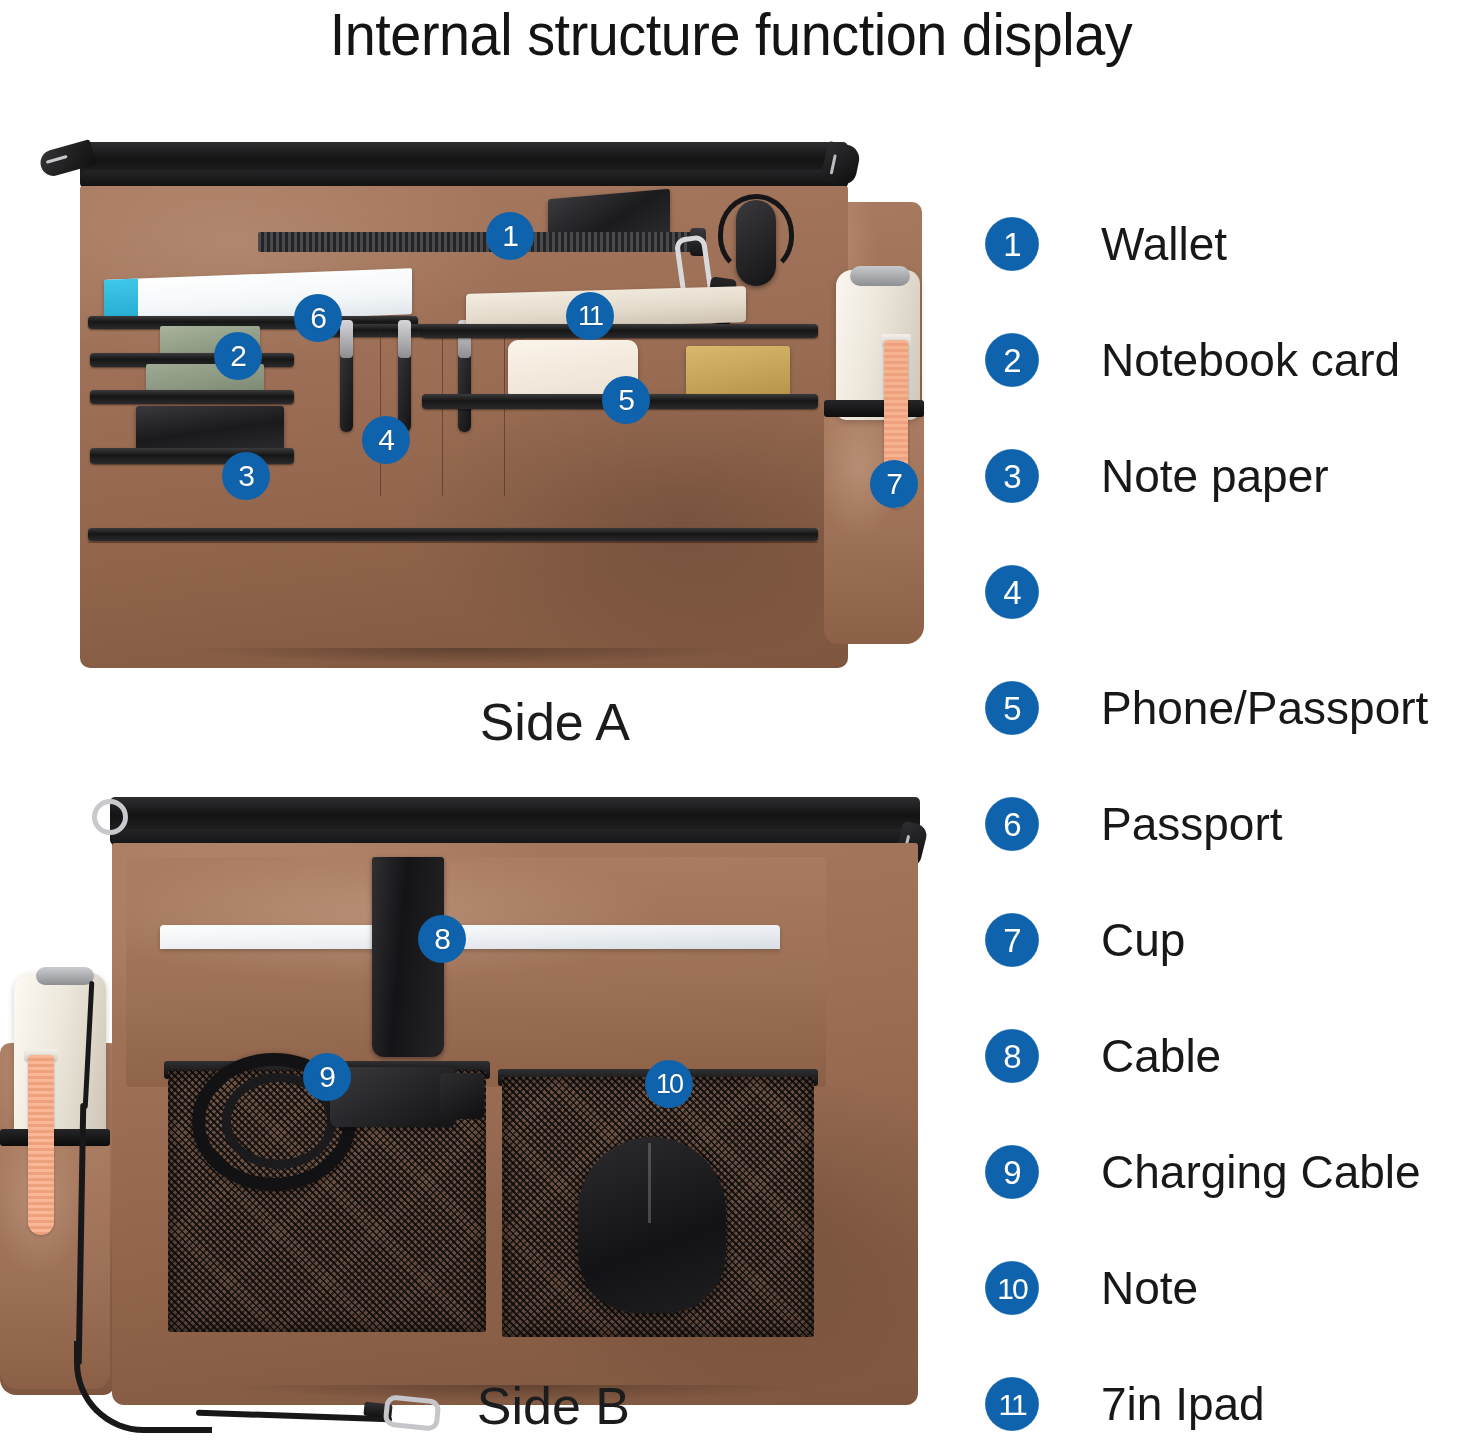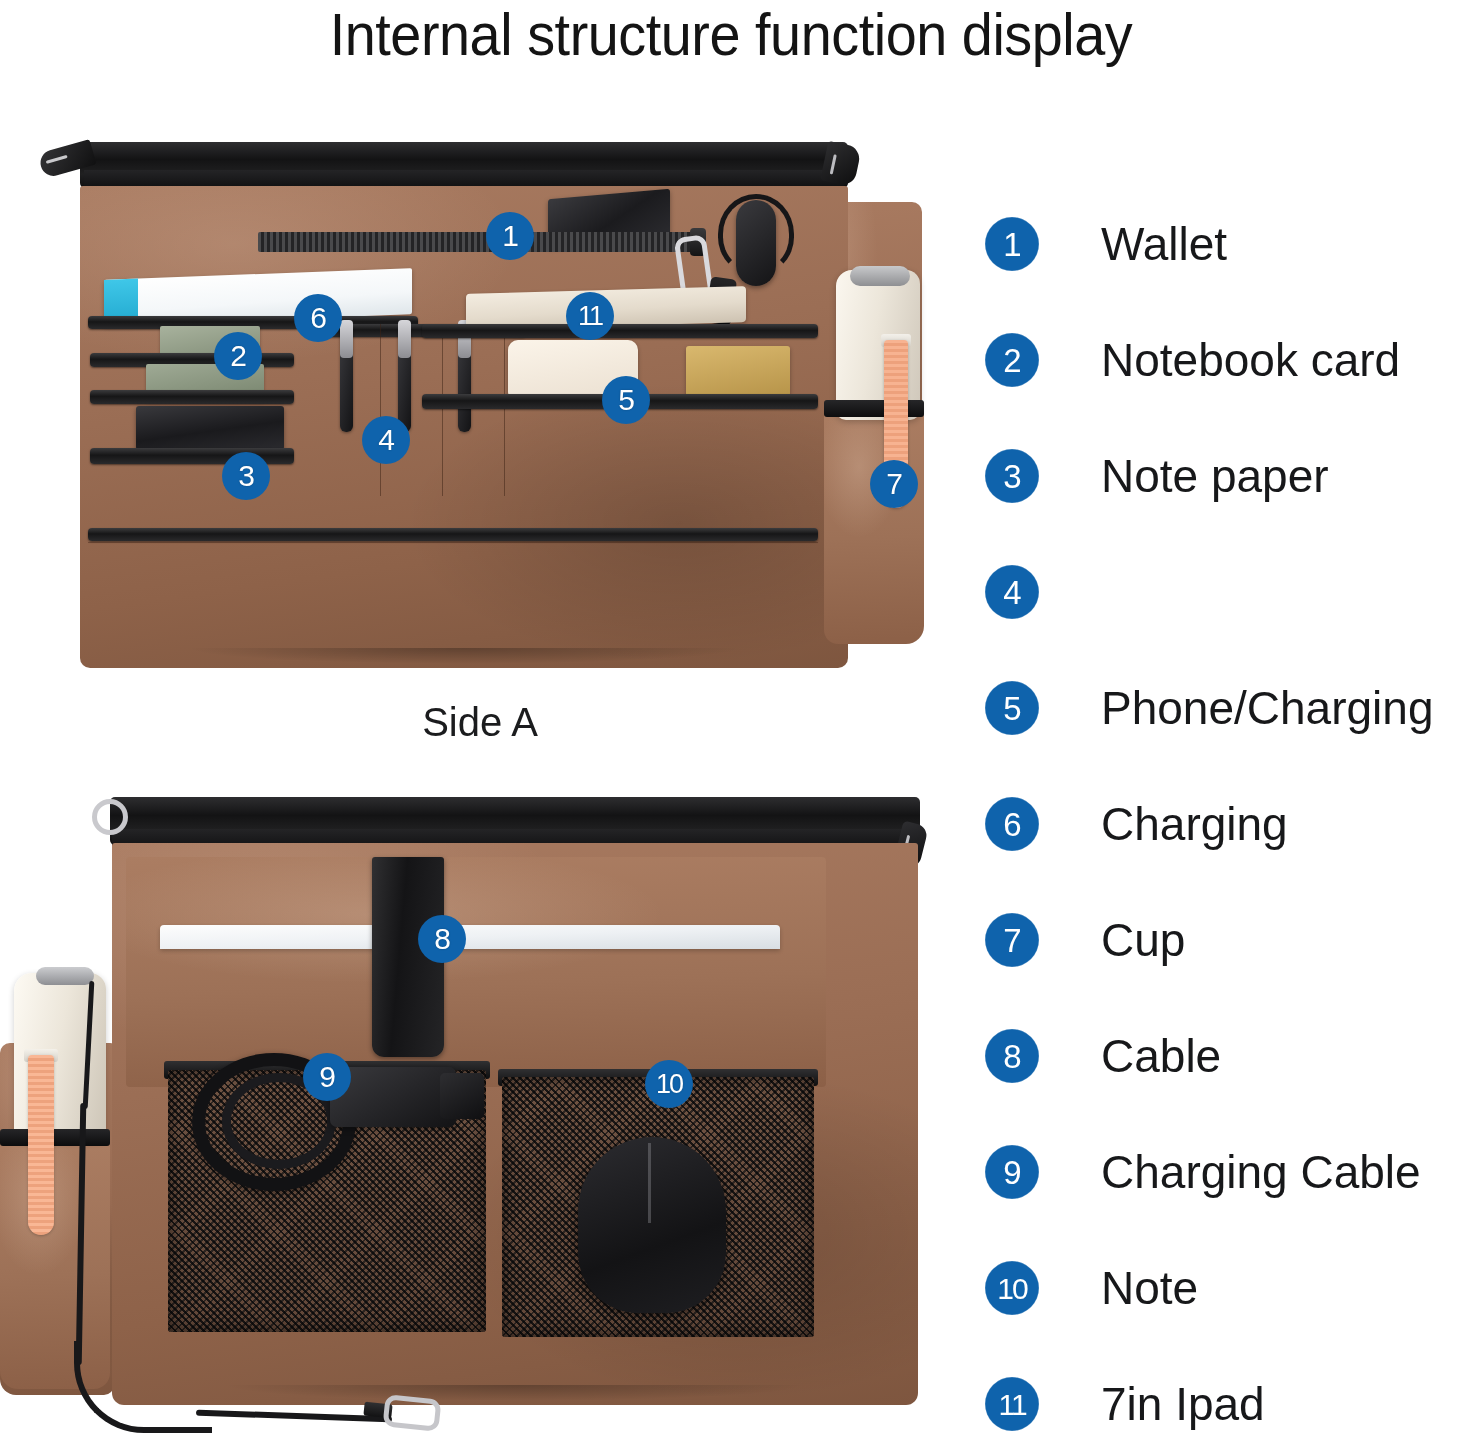--- a/index.html
+++ b/index.html
@@ -83,22 +83,22 @@
   .marker{
     position:absolute;width:48px;height:48px;border-radius:50%;
     background:#0f63ac;color:#fff;
     display:flex;align-items:center;justify-content:center;
     font-size:30px;line-height:30px;font-family:"Liberation Sans",sans-serif;
     letter-spacing:-1px;z-index:40;
     text-shadow:0 0 2px rgba(0,0,0,.25);
   }
   .marker.two-digit{font-size:27px;letter-spacing:-2px;}
   .sidecap{
-    position:absolute;text-align:center;
-    font-size:40px;line-height:44px;color:#1b1c1e;
+    position:absolute;text-align:right;
+    font-size:52px;line-height:44px;color:#1b1c1e;
   }
 
   
   #sideA{left:18px;top:128px;width:912px;height:560px;}
   
   #sideA .topband{left:62px;top:14px;width:768px;height:46px;}
   #sideA .topband2{left:66px;top:42px;width:760px;height:22px;
      background:linear-gradient(180deg,#242426,#0c0c0d);border-radius:0 0 4px 4px;position:absolute;}
   #sideA .pullL{position:absolute;left:22px;top:18px;width:54px;height:26px;
      background:linear-gradient(135deg,#343436,#101011);border-radius:13px 3px 3px 13px;transform:rotate(-16deg);}
@@ -354,44 +354,45 @@
     <div class="strapCurve"></div>
     <div class="strapRun"></div>
     <div class="hookbase"></div>
     <div class="hook"></div>
 
     <div class="marker" style="left:418px;top:130px">8</div>
     <div class="marker" style="left:303px;top:268px">9</div>
     <div class="marker two-digit" style="left:645px;top:275px">10</div>
   </div>
 
+  <div class="sidecap" style="left:330px;top:1384px;width:300px">Side B</div>
 
   <div class="legend">
     <div class="legend-row" style="top:0px">
       <div class="badge">1</div>
       <div class="legend-label">Wallet</div>
     </div>
     <div class="legend-row" style="top:116px">
       <div class="badge">2</div>
       <div class="legend-label">Notebook card</div>
     </div>
     <div class="legend-row" style="top:232px">
       <div class="badge">3</div>
       <div class="legend-label">Note paper</div>
     </div>
     <div class="legend-row" style="top:348px">
       <div class="badge">4</div>
     </div>
     <div class="legend-row" style="top:464px">
       <div class="badge">5</div>
-      <div class="legend-label">Phone/Charging</div>
+      <div class="legend-label">Phone/Passport</div>
     </div>
     <div class="legend-row" style="top:580px">
       <div class="badge">6</div>
-      <div class="legend-label">Charging</div>
+      <div class="legend-label">Passport</div>
     </div>
     <div class="legend-row" style="top:696px">
       <div class="badge">7</div>
       <div class="legend-label">Cup</div>
     </div>
     <div class="legend-row" style="top:812px">
       <div class="badge">8</div>
       <div class="legend-label">Cable</div>
     </div>
     <div class="legend-row" style="top:928px">

